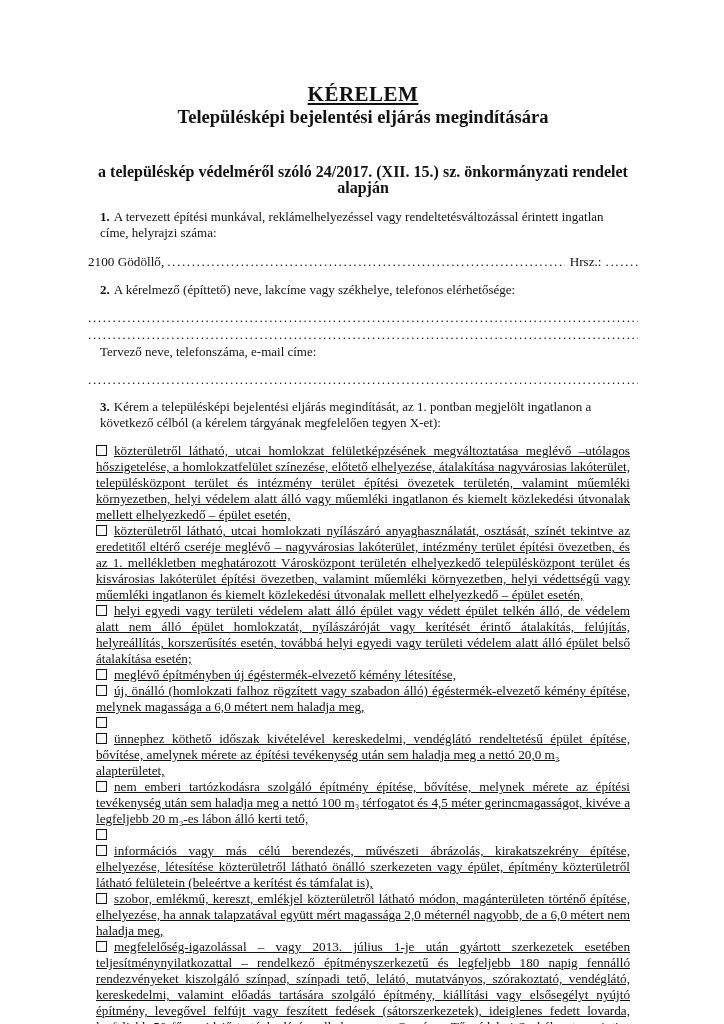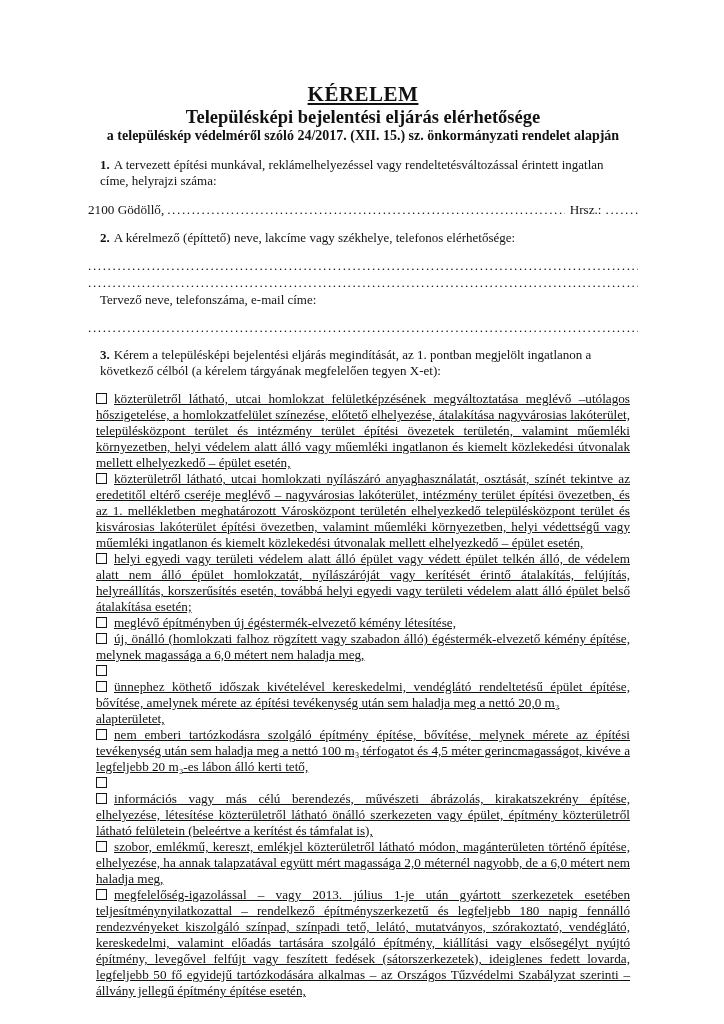--- a/index.html
+++ b/index.html
@@ -25,23 +25,24 @@
   }
   .subtitle {
     text-align: center;
     font-weight: bold;
     font-size: 18.5px;
     line-height: 22px;
   }
   .legalref {
     text-align: center;
     font-weight: bold;
-    font-size: 14px;
+    font-size: 16px;
     line-height: 16px;
     margin-bottom: 13px;
+    margin-top: 36px;
   }
   .para {
     margin: 12px;
     font-size: 13px;
     line-height: 16px;
   }
   .num { font-weight: bold; margin-right: 4px; }
   .addr-row {
     display: flex;
     align-items: flex-start;
@@ -83,21 +84,21 @@
     margin-right: 7px;
     vertical-align: -1px;
   }
 </style>
 </head>
 <body>
 
 <div class="page">
 
   <div class="title">KÉRELEM</div>
-  <div class="subtitle">Településképi bejelentési eljárás elérhetősége</div>
+  <div class="subtitle">Településképi bejelentési eljárás megindítására</div>
   <div class="legalref">a településkép védelméről szóló 24/2017. (XII. 15.) sz. önkormányzati rendelet alapján</div>
 
   <p class="para"><span class="num">1.</span><span>A tervezett építési munkával, reklámelhelyezéssel vagy rendeltetésváltozással érintett ingatlan címe, helyrajzi száma:</span></p>
 
   <div class="addr-row">
     <span>2100 Gödöllő,</span>
     <span class="dots grow">................................................................................................................................................................</span>
     <span>Hrsz.:</span>
     <span class="dots short">........................................</span>
   </div>

